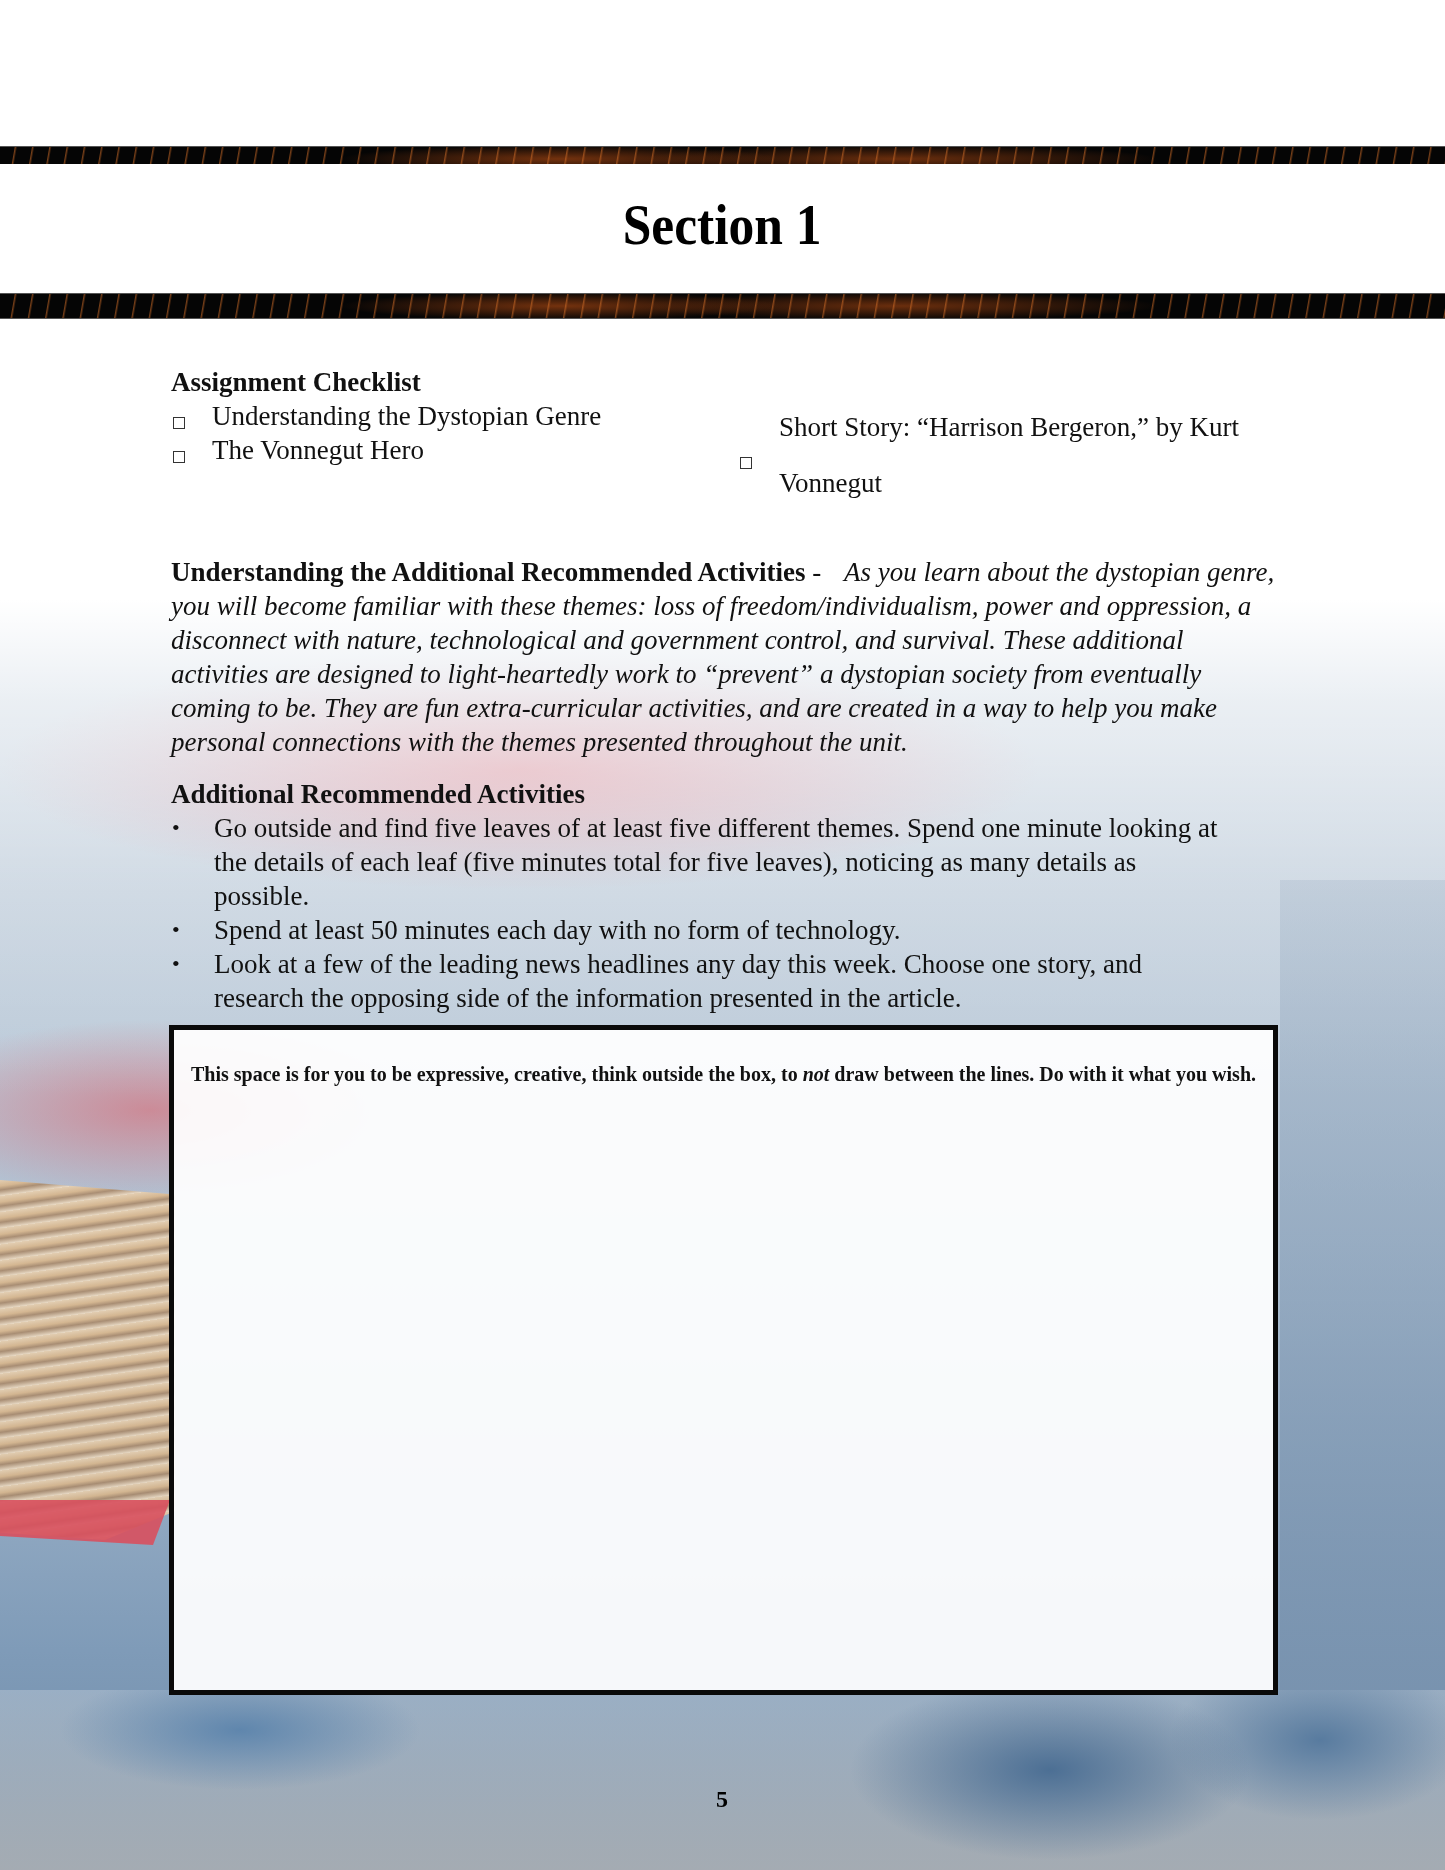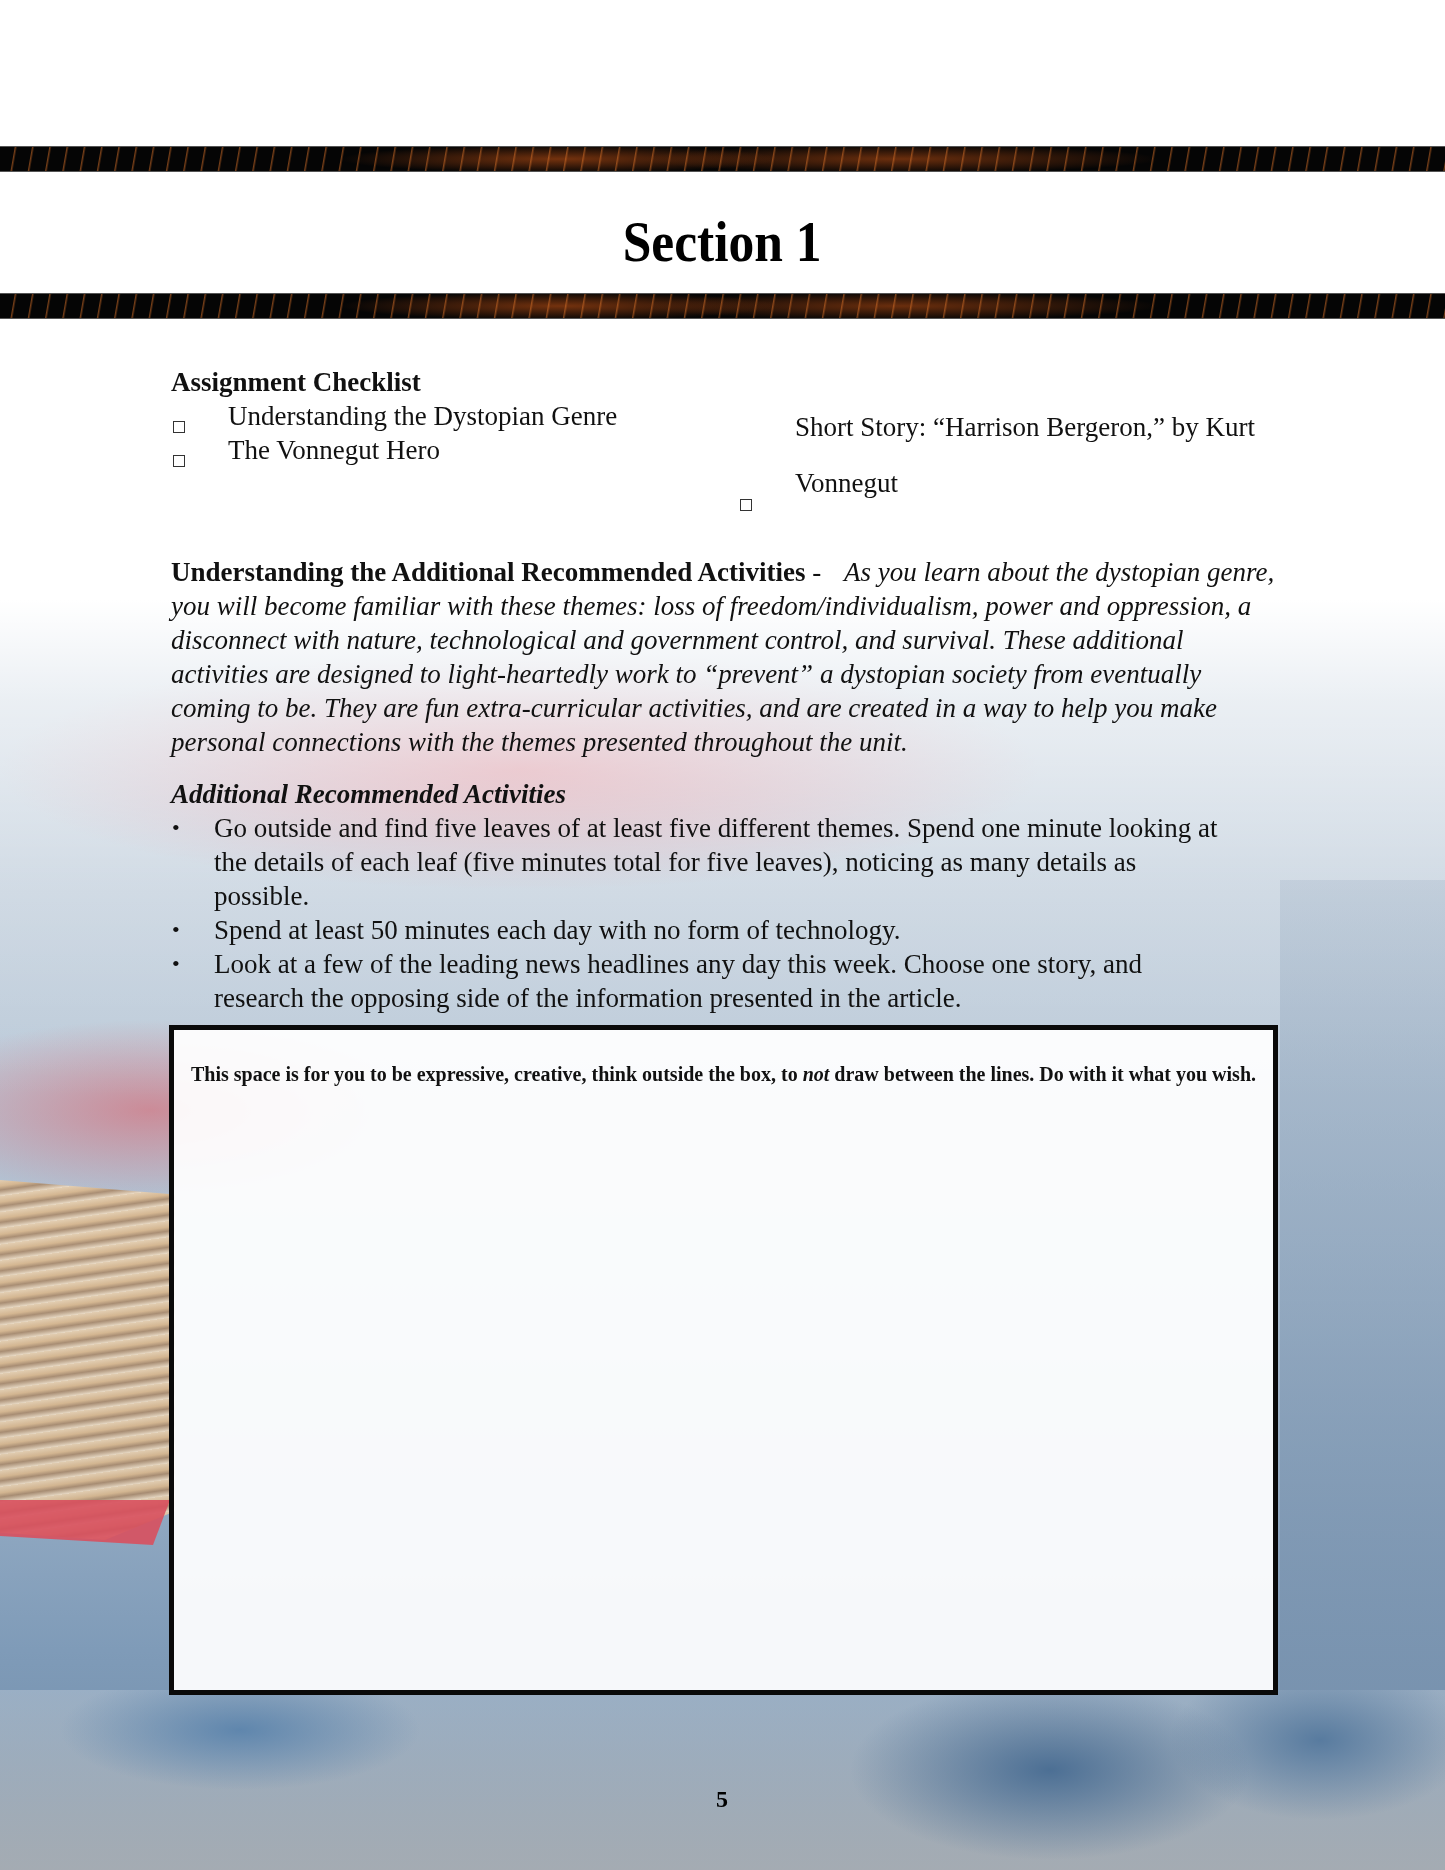--- a/index.html
+++ b/index.html
@@ -66,21 +66,21 @@
         radial-gradient(ellipse 220px 14px at 560px 12px, rgba(190,80,20,0.6), rgba(0,0,0,0) 100%),
         radial-gradient(ellipse 260px 14px at 900px 12px, rgba(190,80,20,0.55), rgba(0,0,0,0) 100%),
         #050505;
       border-top: 1px solid #555;
       border-bottom: 1px solid #555;
     }
     .band.top { top: 146px; }
     .band.bottom { top: 293px; }
     .title-zone {
       position: absolute;
-      left: 0; top: 181px; width: 1445px; height: 122px;
+      left: 0; top: 164px; width: 1445px; height: 122px;
       z-index: 2;
       background: #ffffff;
       display: flex; align-items: center; justify-content: center;
     }
     .page-title {
       font-family: "Liberation Serif", serif;
       font-weight: bold;
       font-size: 56px;
       margin: 0;
       letter-spacing: 0px;
@@ -99,22 +99,21 @@
     .h-bold { font-weight: bold; margin: 0; }
     .checklist {
       display: flex;
       margin-top: 0px;
     }
     .checklist .col { flex: 0 0 auto; }
     .checklist .col.left { width: 567px; }
     .checklist .col.right { width: 520px; }
     .check-item {
       display: flex;
-      align-items: flex-end;
-      gap: 16px;
+      align-items: center;
     }
     .check-box {
       flex: 0 0 auto;
       width: 12px; height: 12px;
       border: 1.5px solid #333;
       margin-top: 13px;
       margin-left: 2px;
       margin-right: 27px;
       box-sizing: border-box;
     }
@@ -122,21 +121,21 @@
     .right .check-item { line-height: 56px; }
     .right .check-box { margin-top: 15px; }
 
     .intro {
       margin-top: 44px;
       margin-bottom: 0;
     }
     .intro .lead { font-weight: bold; font-style: normal; }
     .intro .body { font-style: italic; margin-left: 16px; }
 
-    .activities-h { margin-top: 18px; font-style: italic; }
+    .activities-h { margin-top: 18px; }
     .bullets { list-style: none; padding: 0; margin: 0; }
     .bullets li {
       display: flex;
       align-items: flex-start;
     }
     .bullet-dot {
       flex: 0 0 auto;
       width: 42px;
       padding-left: 1px;
       font-size: 22px;

